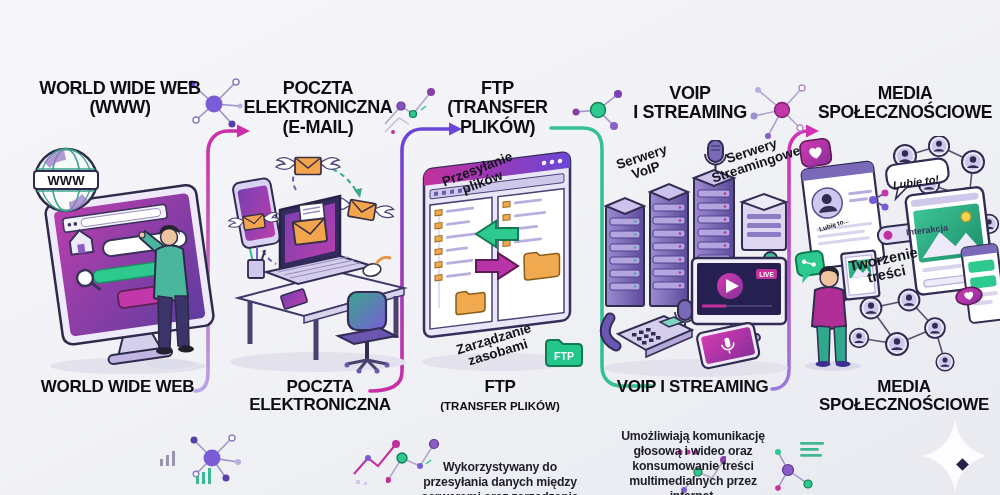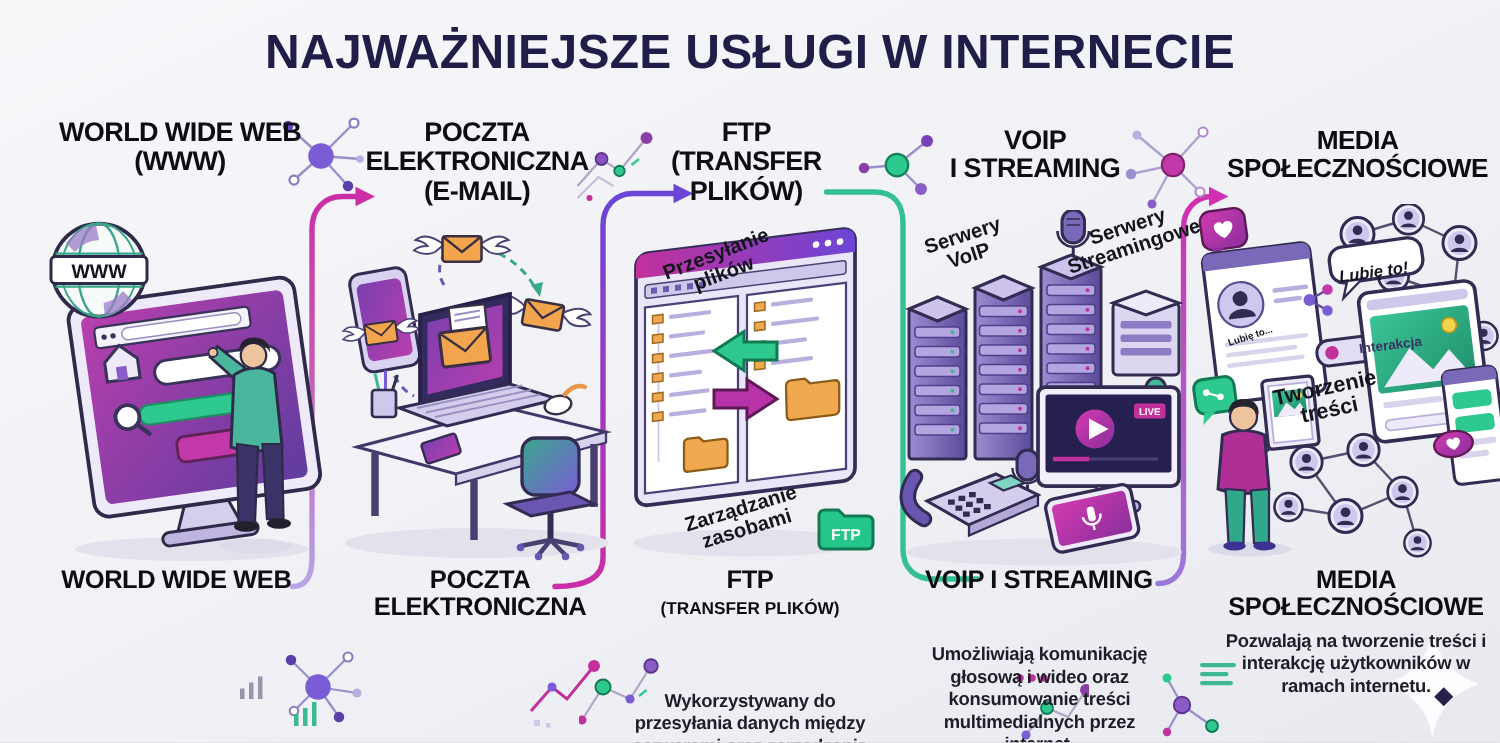--- a/index.html
+++ b/index.html
@@ -44,21 +44,20 @@
     </defs>
     <path d="M195,391 C205,391 208,383 208,372 L208,152 C208,140 216,131 228,131 L238,131" stroke="url(#cg1)" stroke-width="3.6" fill="none" stroke-linecap="round"></path>
     <polygon points="237,124.5 250,131 237,137.5" fill="#cb2ea6"></polygon>
     <path d="M370,391 C383,391 402,389 402,372 L402,150 C402,138 410,129 422,129 L450,129" stroke="url(#cg2)" stroke-width="3.6" fill="none" stroke-linecap="round"></path>
     <polygon points="449,122.5 462,129 449,135.5" fill="#6b46d6"></polygon>
     <path d="M551,128 L583,128 C596,128 602,136 602,149 L602,366 C602,379 610,386 622,386 L652,386" stroke="#35c094" stroke-width="3.6" fill="none" stroke-linecap="round"></path>
     <path d="M772,389 C783,389 789,381 789,370 L789,152 C789,140 797,131 808,131" stroke="url(#cg4)" stroke-width="3.6" fill="none" stroke-linecap="round"></path>
     <polygon points="806,124.5 819,131 806,137.5" fill="#d22fb2"></polygon>
   </svg>
 
-  <div class="abs title">NAJWAŻNIEJSZE USŁUGI W INTERNECIE</div>
 
   <div class="abs col-header" style="left:25px;top:79px;width:190px;">WORLD WIDE WEB
 (WWW)</div>
   <div class="abs col-header" style="left:230px;top:79px;width:176px;">POCZTA
 ELEKTRONICZNA
 (E-MAIL)</div>
   <div class="abs col-header" style="left:425px;top:79px;width:145px;">FTP
 (TRANSFER
 PLIKÓW)</div>
   <div class="abs col-header" style="left:608px;top:84px;width:164px;">VOIP
@@ -597,21 +596,20 @@
 
   <div class="abs footer-title" style="left:425px;top:378px;width:150px;">FTP</div>
   <div class="abs footer-sub" style="left:425px;top:400px;width:150px;">(TRANSFER PLIKÓW)</div>
   <div class="abs desc" style="left:418px;top:412px;width:164px;margin-top:48px;">Wykorzystywany do przesyłania danych między serwerami oraz zarządzania zasobami w internecie.</div>
 
   <div class="abs footer-title" style="left:605px;top:378px;width:175px;">VOIP I STREAMING</div>
   <div class="abs desc" style="left:612px;top:400px;width:162px;margin-top:29px;">Umożliwiają komunikację głosową i wideo oraz konsumowanie treści multimedialnych przez internet.</div>
 
   <div class="abs footer-title" style="left:808px;top:378px;width:192px;">MEDIA
 SPOŁECZNOŚCIOWE</div>
-  <div class="abs desc" style="left:812px;top:420px;width:184px;">Pozwalają na tworzenie treści i interakcję użytkowników w ramach internetu.</div>
 
   <svg class="abs layer0" style="left:188px;top:430px" width="56" height="60" viewBox="0 0 56 60">
     <g stroke="#9a8fc8" stroke-width="1.5">
         <line x1="24" y1="28" x2="6" y2="10"></line>
         <line x1="24" y1="28" x2="44" y2="8"></line>
         <line x1="24" y1="28" x2="50" y2="32"></line>
         <line x1="24" y1="28" x2="38" y2="48"></line>
         <line x1="24" y1="28" x2="8" y2="44"></line>
       </g>
     <circle cx="24" cy="28" r="8.5" fill="#7a5cd6"></circle>

